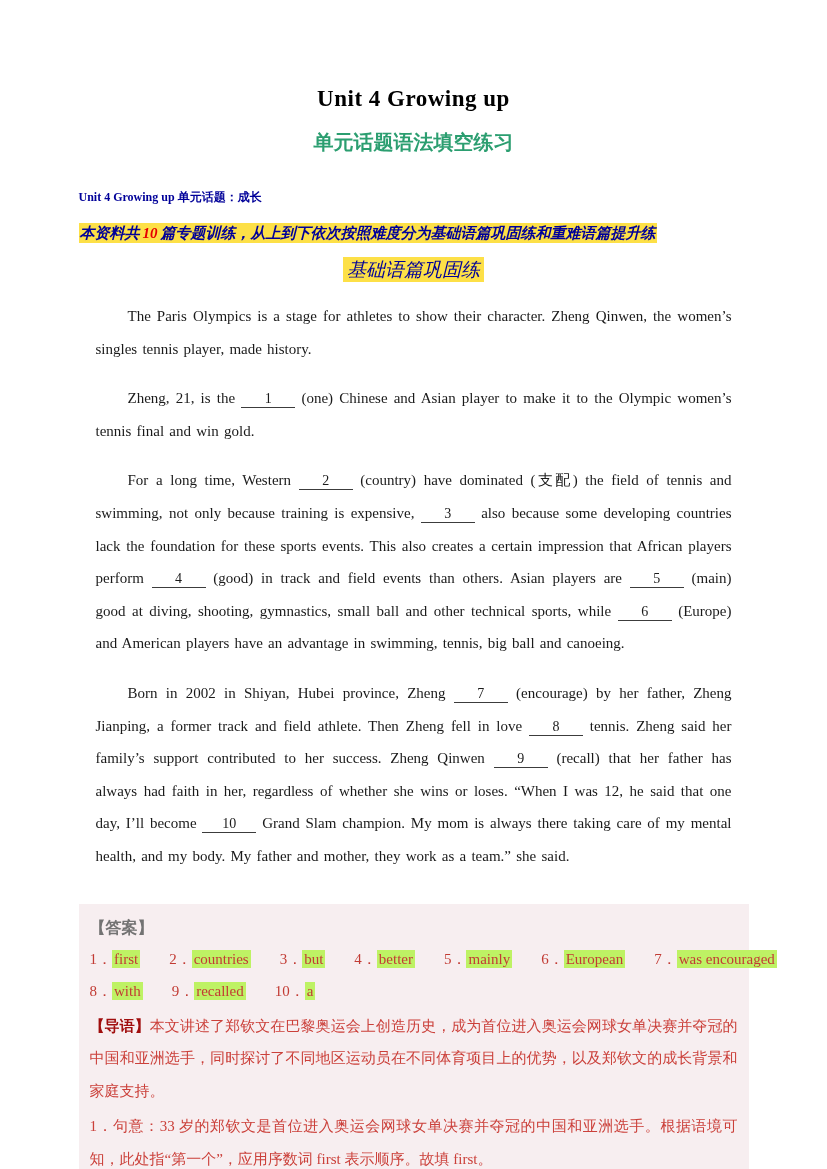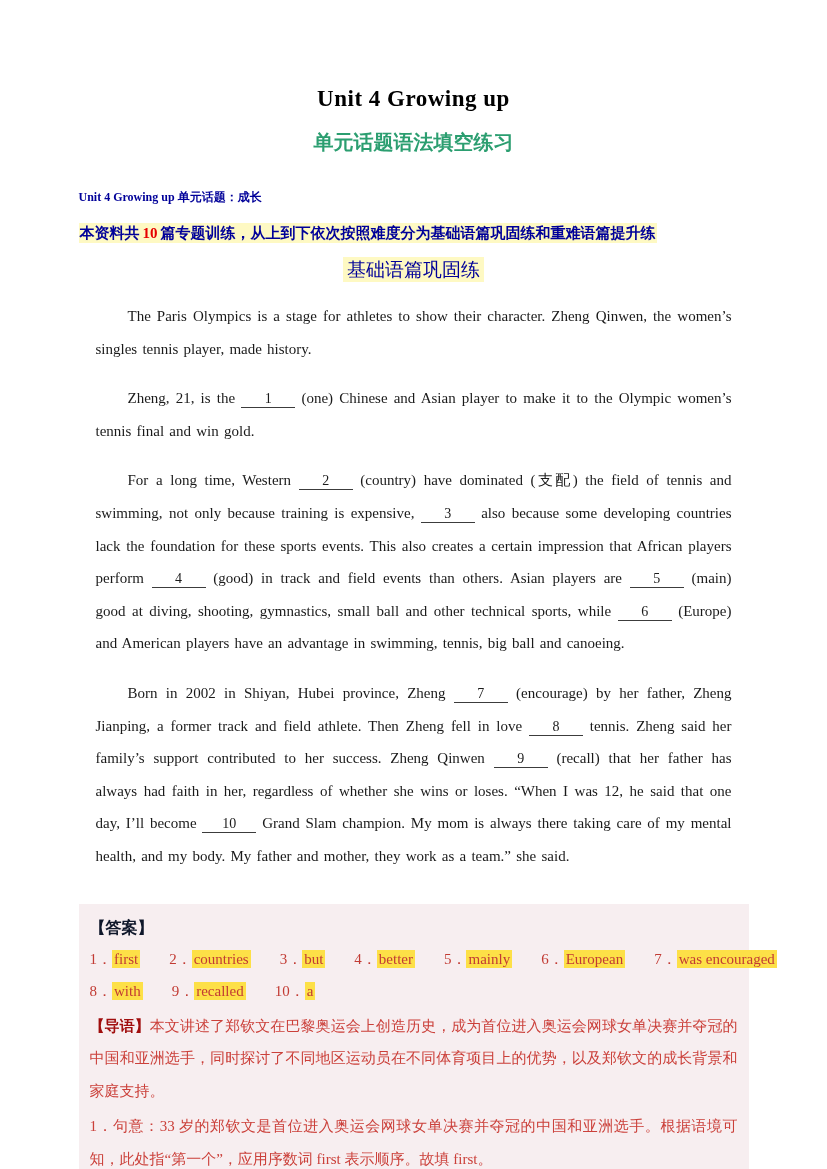--- a/index.html
+++ b/index.html
@@ -14,46 +14,46 @@
   }
   .subtitle{
     text-align:center;font-size:20px;font-weight:bold;margin:17px 0 0;
     color:#2b9e70;
   }
   .content{width:670px;margin:0 auto;}
   .unit-heading{
     font-size:12px;font-weight:bold;color:#000099;margin:33px 0 0;
   }
   .notice{margin:15px 0 0;font-size:15px;font-weight:bold;line-height:24px;}
-  .hl{background:#fef9c3;color:#000099;padding:2px 1px;}
+  .hl{background:#fde047;color:#000099;padding:2px 1px;font-style:italic;}
   .notice .num-red{color:#e60000;margin:0 3px;}
   .section-head{text-align:center;margin:12px 0 0;}
   .section-head .hl{font-size:19px;padding:2px 4px;}
   #passage{margin-top:16px;}
   .para{
     font-size:15px;line-height:32.6px;text-align:justify;
     text-indent:32px;margin:17px;word-spacing:1.5px;
   }
   .blank{
     display:inline-block;min-width:54px;border-bottom:1px solid #3c3c3c;
     text-align:center;text-indent:0;font-size:14px;line-height:16px;
     vertical-align:baseline;
   }
   .answer-box{
     background:#f7eef0;margin-top:31px;padding:9px 11px 12px 11px;
   }
   .ans-header{
-    color:#0f172a;font-weight:bold;font-size:16px;line-height:30px;
+    color:#737373;font-weight:bold;font-size:16px;line-height:30px;
   }
   .answer-row{
     font-size:15px;line-height:32px;color:#c23b34;white-space:nowrap;
   }
   .answer-item{margin-right:29px;}
   .ans-num{color:#c23b34;}
-  .ans-word{background:#fde047;padding:1px 2px;}
+  .ans-word{background:#bef264;padding:1px 2px;}
   .expl{
     color:#cb403a;font-size:15px;line-height:32.6px;margin:3px 0 0;
     text-align:justify;
   }
   .expl .label{color:#a00d0d;font-weight:bold;}
 </style>
 </head>
 <body>
 
 <div class="doc">

